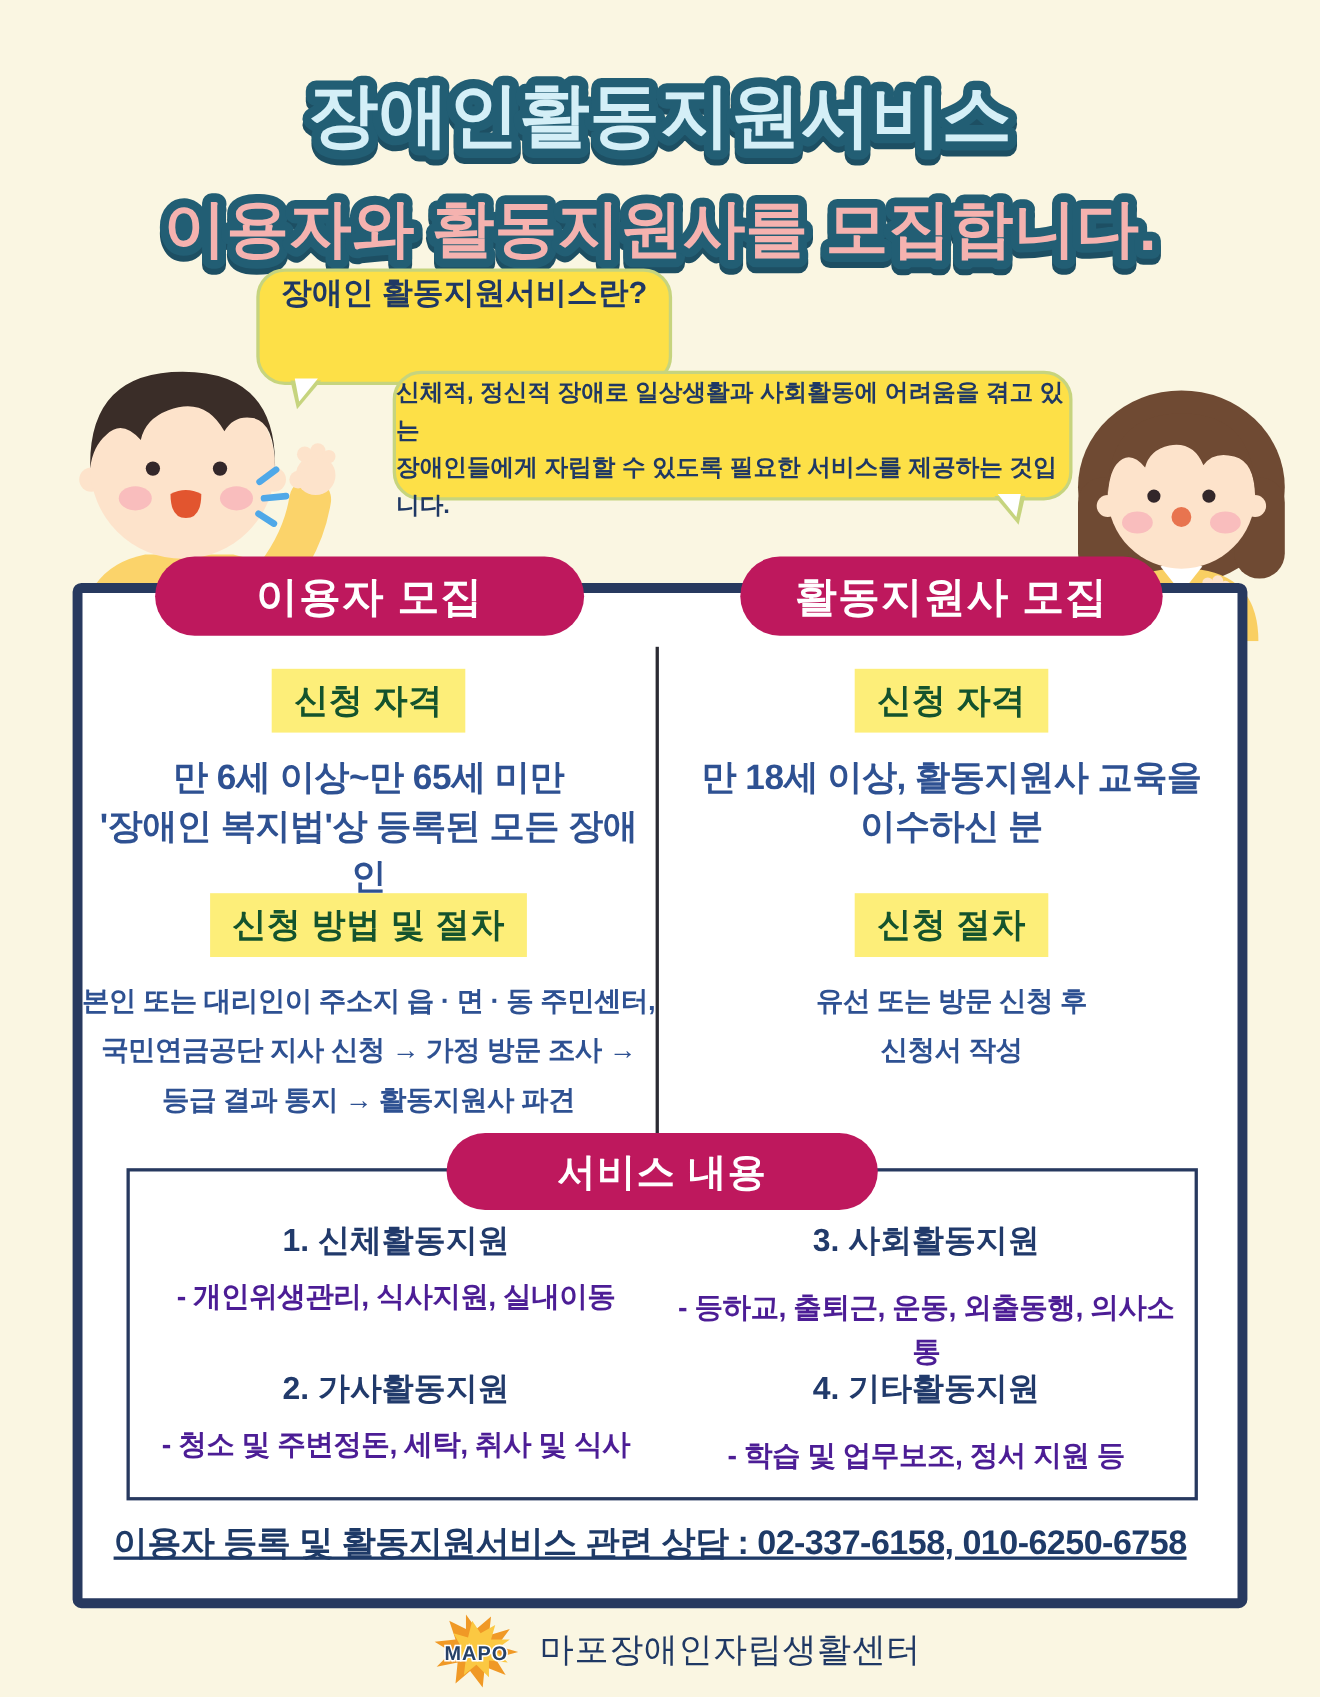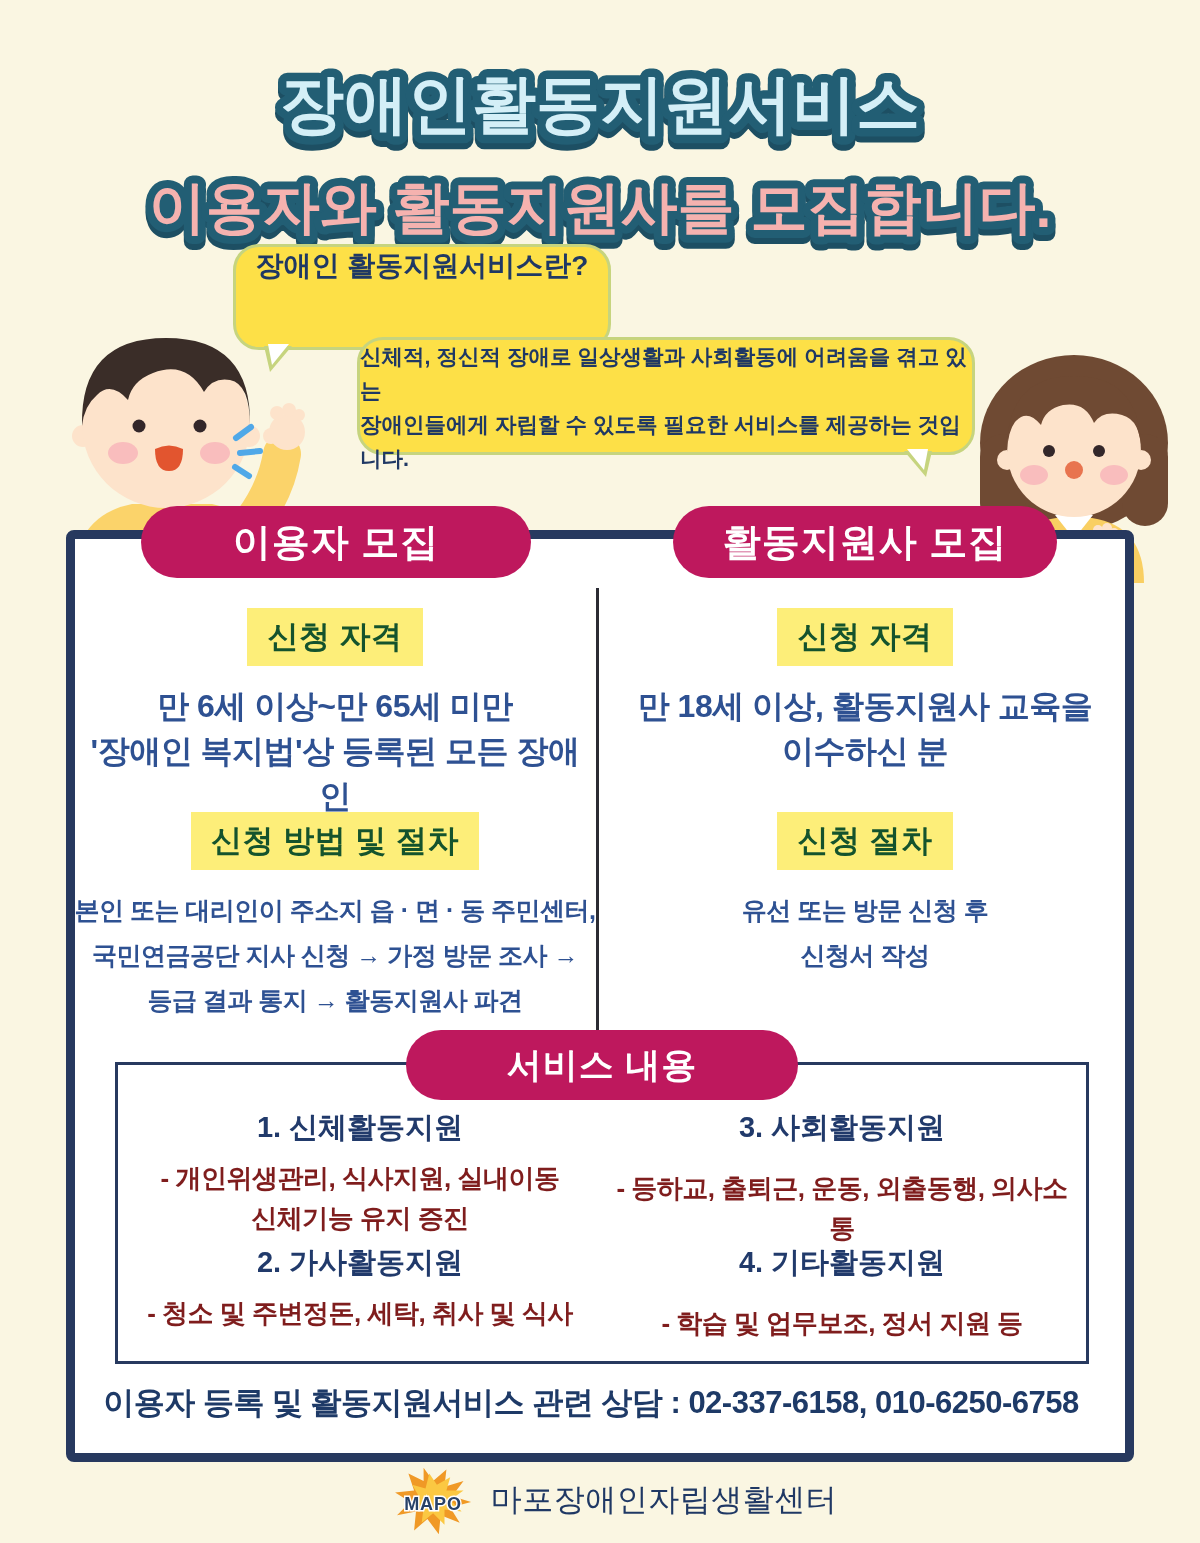--- a/index.html
+++ b/index.html
@@ -49,25 +49,25 @@
   .sec-user-proc .lines,.sec-asst-proc .lines{font-size:25px;line-height:45px;}
   
   .services-box{position:absolute;left:115px;top:1062px;width:968px;height:296px;background:#fff;
                 border:3px solid #27395f;z-index:4;}
   .svc{position:absolute;text-align:center;z-index:5;}
   .svc-1{left:130px;top:1108px;width:460px;}
   .svc-2{left:130px;top:1243px;width:460px;}
   .svc-3{left:612px;top:1108px;width:460px;}
   .svc-4{left:612px;top:1243px;width:460px;}
   .svc .title{font-size:29px;font-weight:800;color:#213a6b;margin-bottom:10px;}
-  .svc .line{font-size:26px;font-weight:600;color:#7f1d1d;line-height:40px;letter-spacing:-0.5px;}
+  .svc .line{font-size:26px;font-weight:600;color:#4c1d95;line-height:40px;letter-spacing:-0.5px;}
   .svc-3 .title,.svc-4 .title{margin-bottom:20px;}
   
   .contact{position:absolute;left:66px;top:1382px;width:1050px;text-align:center;z-index:6;
-           font-size:31px;font-weight:800;color:#1e3a67;letter-spacing:-0.5px;}
+           font-size:31px;font-weight:800;color:#1e3a67;letter-spacing:-0.5px;text-decoration:underline;}
   .footer{position:absolute;left:0;top:1462px;width:1200px;display:flex;align-items:center;
           justify-content:center;gap:8px;z-index:3;padding-left:12px;}
   .org-name{font-size:31px;font-weight:400;color:#1f3864;letter-spacing:0.5px;}
 </style>
 </head>
 <body>
 
 <div class="poster">
 
   <svg class="title-svg" width="1200" height="230">
@@ -185,21 +185,20 @@
       <div>신청서 작성</div>
     </div>
   </div>
 
   <div class="services-box"></div>
   <div class="pill pill-services">서비스 내용</div>
 
   <div class="svc svc-1">
     <div class="title">1. 신체활동지원</div>
     <div class="line">- 개인위생관리, 식사지원, 실내이동</div>
-    <div class="line">신체기능 유지 증진</div>
   </div>
   <div class="svc svc-2">
     <div class="title">2. 가사활동지원</div>
     <div class="line">- 청소 및 주변정돈, 세탁, 취사 및 식사</div>
   </div>
   <div class="svc svc-3">
     <div class="title">3. 사회활동지원</div>
     <div class="line">- 등하교, 출퇴근, 운동, 외출동행, 의사소통</div>
   </div>
   <div class="svc svc-4">

